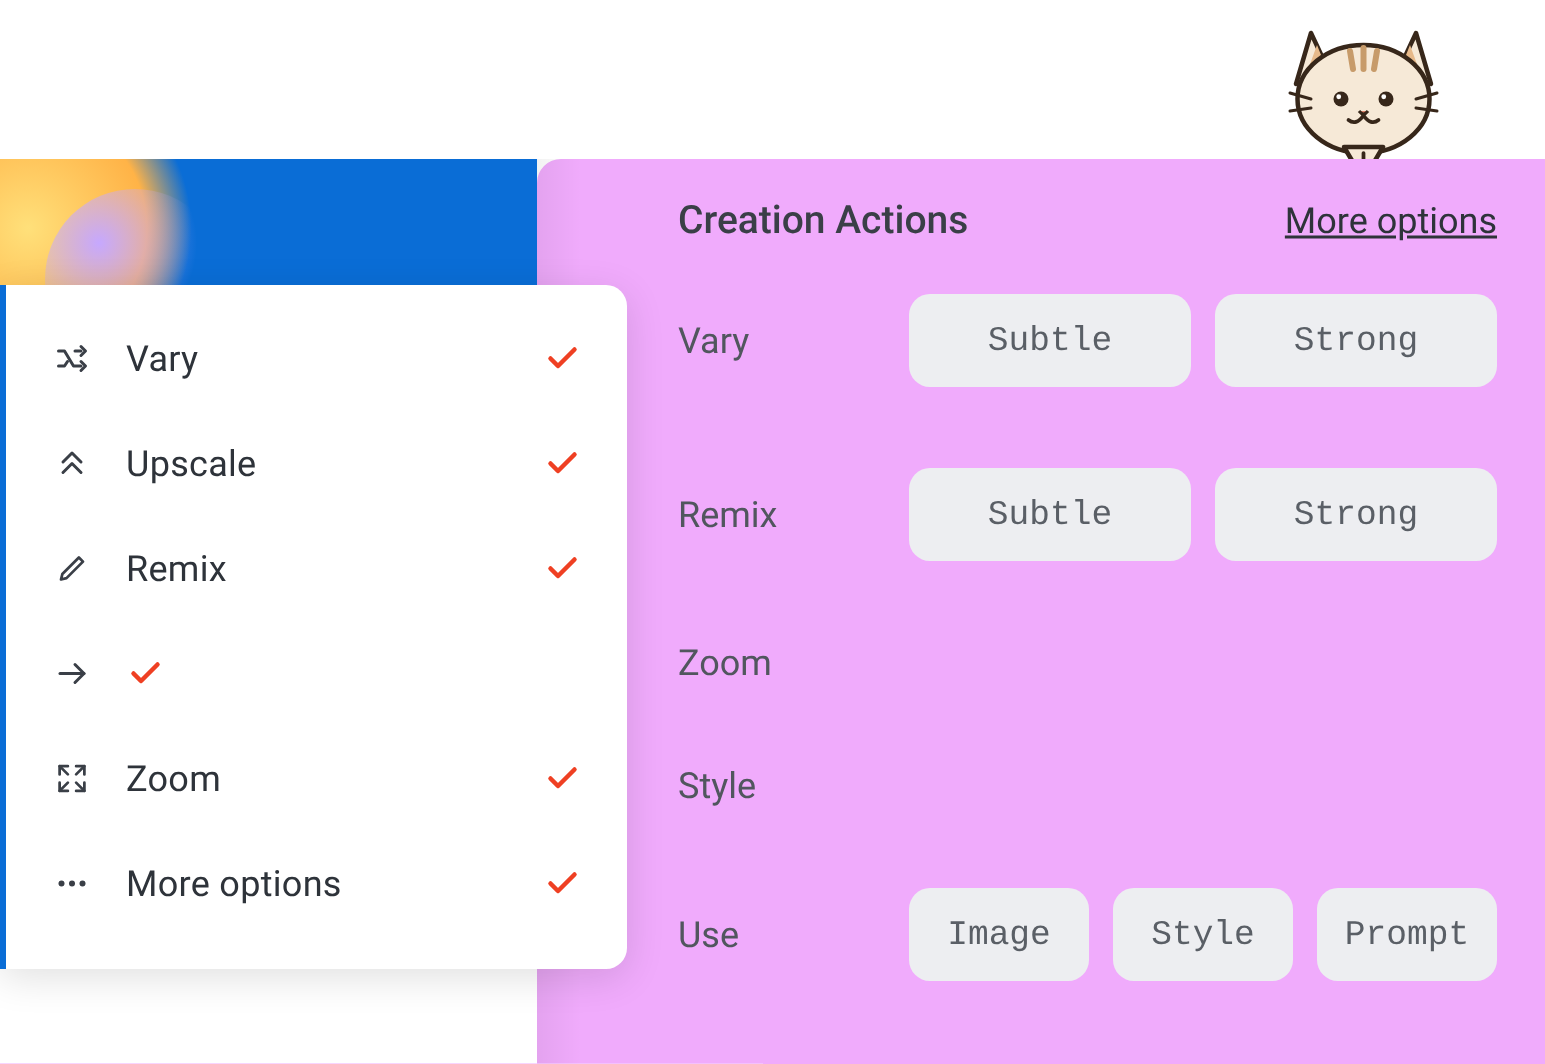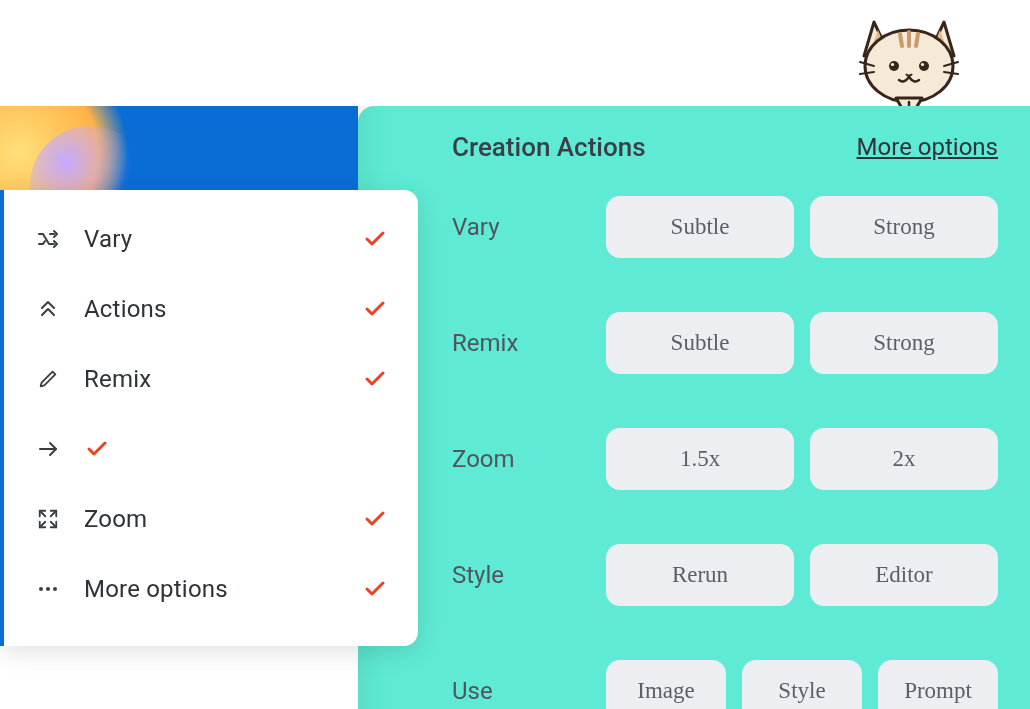--- a/index.html
+++ b/index.html
@@ -91,21 +91,21 @@
     .ctx-spacer { height: 8px; }
 
     
     .right-panel {
       position: absolute;
       top: 106px;
       left: 358px;
       right: 0;
       bottom: 0;
       padding: 26px 32px 0 94px;
-      background: #5eead4;
+      background: #f0abfc;
       border-radius: 16px 0 0 0;
     }
     .right-panel.shadowed::before {
       content: "";
       position: absolute;
       left: 0;
       top: 0;
       bottom: 0;
       width: 30px;
       background: linear-gradient(to right, rgba(0,0,0,0.05), transparent);
@@ -152,21 +152,21 @@
     .pill {
       background: #edeef1;
       border: none;
       border-radius: 14px;
       height: 62px;
       min-width: 188px;
       font-size: 23px;
       color: #5a5f66;
       font-weight: 500;
       cursor: pointer;
-      font-family: Liberation Serif, serif;
+      font-family: Liberation Mono, monospace;
       padding: 0 16px;
     }
 
     
     .mascot {
       position: absolute;
       top: 12px;
       right: 68px;
       width: 106px;
       height: 110px;
@@ -229,32 +229,24 @@
   <div class="row">
     <div class="row-label">Remix</div>
     <div class="pill-group">
       <button class="pill">Subtle</button>
       <button class="pill">Strong</button>
     </div>
   </div>
 
   <div class="row">
     <div class="row-label">Zoom</div>
-    <div class="pill-group">
-      <button class="pill">1.5x</button>
-      <button class="pill">2x</button>
-    </div>
   </div>
 
   <div class="row">
     <div class="row-label">Style</div>
-    <div class="pill-group">
-      <button class="pill">Rerun</button>
-      <button class="pill">Editor</button>
-    </div>
   </div>
 
   <div class="row">
     <div class="row-label">Use</div>
     <div class="pill-group triple">
       <button class="pill">Image</button>
       <button class="pill">Style</button>
       <button class="pill">Prompt</button>
     </div>
   </div>
@@ -282,21 +274,21 @@
 
   <div class="ctx-spacer"></div>
 
   <div class="ctx-item">
     <span class="icon-slot">
       <svg width="24" height="24" viewBox="0 0 24 24" fill="none" stroke="currentColor" stroke-width="2" stroke-linecap="round" stroke-linejoin="round">
         <polyline points="6 11 12 5 18 11"></polyline>
           <polyline points="6 18 12 12 18 18"></polyline>
       </svg>
     </span>
-    <span class="label">Actions</span>
+    <span class="label">Upscale</span>
     <span class="check">
       <svg width="24" height="24" viewBox="0 0 24 24" fill="none" stroke="currentColor" stroke-width="3" stroke-linecap="round" stroke-linejoin="round">
           <polyline points="4 12 9 17 20 6"></polyline>
         </svg>
     </span>
   </div>
 
   <div class="ctx-spacer"></div>
 
   <div class="ctx-item">

